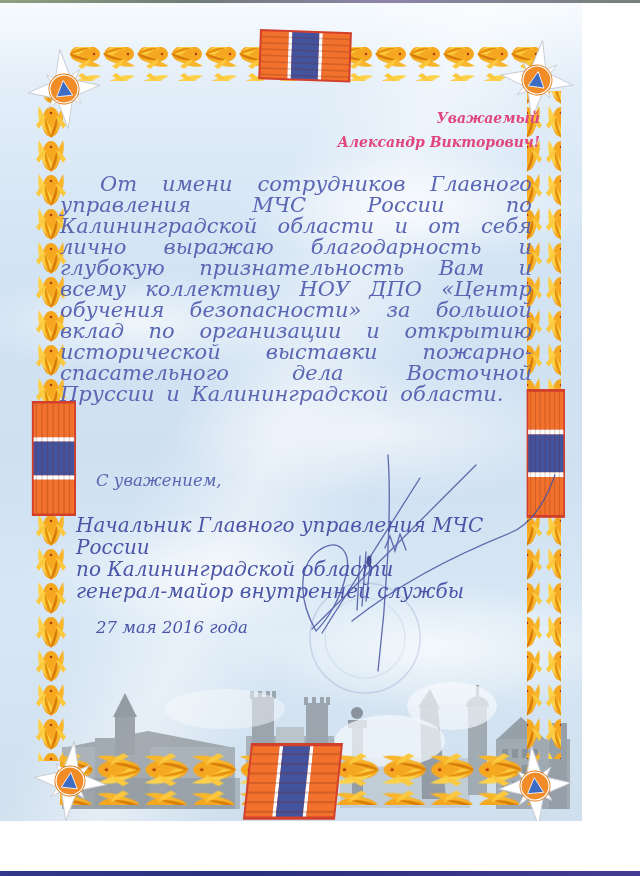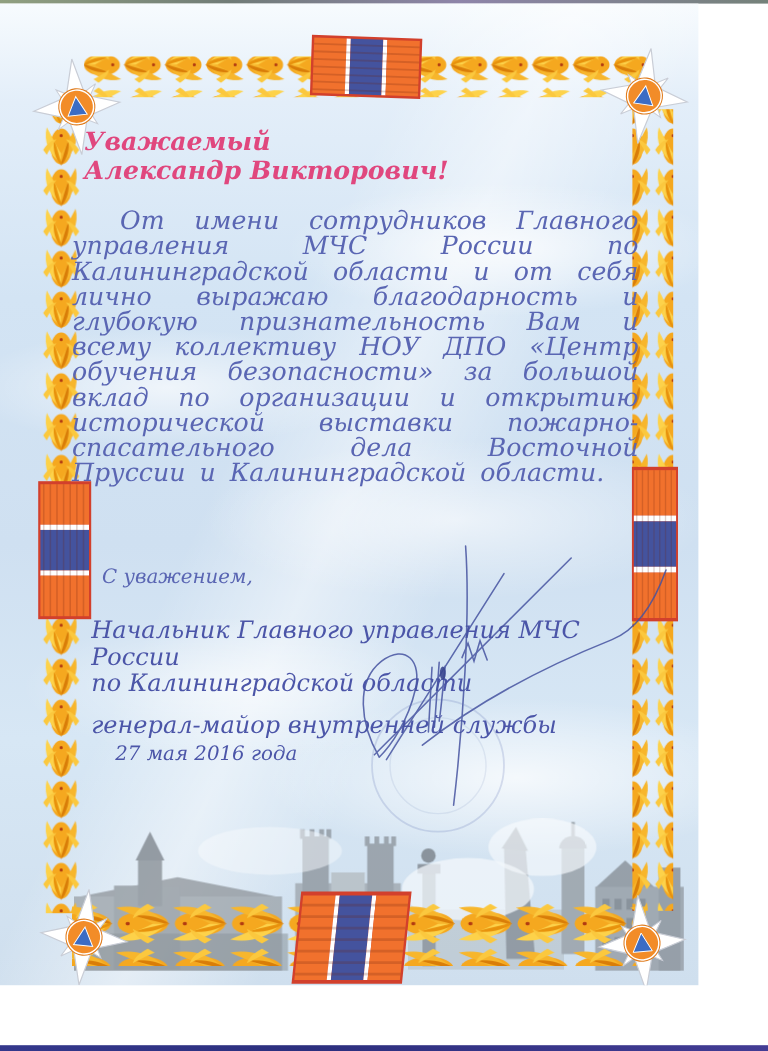--- a/index.html
+++ b/index.html
@@ -14,29 +14,29 @@
       radial-gradient(260px 80px at 420px 205px, rgba(255,255,255,.75), rgba(255,255,255,0) 70%),
       radial-gradient(240px 70px at 140px 320px, rgba(255,255,255,.65), rgba(255,255,255,0) 70%),
       radial-gradient(300px 95px at 380px 430px, rgba(255,255,255,.60), rgba(255,255,255,0) 70%),
       radial-gradient(260px 85px at 200px 570px, rgba(255,255,255,.60), rgba(255,255,255,0) 70%),
       radial-gradient(300px 95px at 430px 645px, rgba(255,255,255,.75), rgba(255,255,255,0) 70%),
       linear-gradient(115deg, rgba(255,255,255,0) 38%, rgba(255,255,255,.45) 50%, rgba(255,255,255,0) 62%),
       linear-gradient(180deg,#f7fbfe 0%,#e3eef9 10%,#d3e4f4 30%,#cfe0f1 55%,#d7e7f5 75%,#cfdfee 100%);
   }
   .deco{position:absolute;left:0;top:0;width:582px;height:818px;}
   .textlayer{position:absolute;left:0;top:0;width:582px;height:818px;}
-  .salutation{position:absolute;left:70px;top:103px;width:470px;text-align:left;
-    color:#e0477e;font-style:italic;font-weight:600;font-size:21px;line-height:24px;}
+  .salutation{position:absolute;left:70px;top:103px;width:470px;text-align:right;
+    color:#e0477e;font-style:italic;font-weight:600;font-size:14px;line-height:24px;}
   .bodytext{position:absolute;left:60px;top:171px;width:472px;}
   .bodytext p{margin:0;color:#5a66b3;font-style:italic;font-size:21px;line-height:21px;
     text-align:justify;text-indent:40px;word-spacing:5px;}
-  .closing{position:absolute;left:85px;top:468px;color:#5a66b3;font-style:italic;font-size:16.5px;}
+  .closing{position:absolute;left:96px;top:468px;color:#5a66b3;font-style:italic;font-size:16.5px;}
   .signer{position:absolute;left:76px;top:511px;width:454px;color:#4b55a8;
     font-style:italic;font-size:20px;line-height:22px;}
-  .signer-row{display:flex;justify-content:space-between;padding-right:8px;margin-top:13px;}
+  .signer-row{display:flex;justify-content:space-between;padding-right:8px;}
   .date{position:absolute;left:78px;top:615px;color:#4b55a8;font-style:italic;font-size:16.5px;margin-left:18px;}
   .signature-svg{position:absolute;left:280px;top:430px;}
 </style>
 </head>
 <body>
 
 <div class="edge-top"></div>
 <div class="edge-bottom"></div>
 
 <div class="cert">

